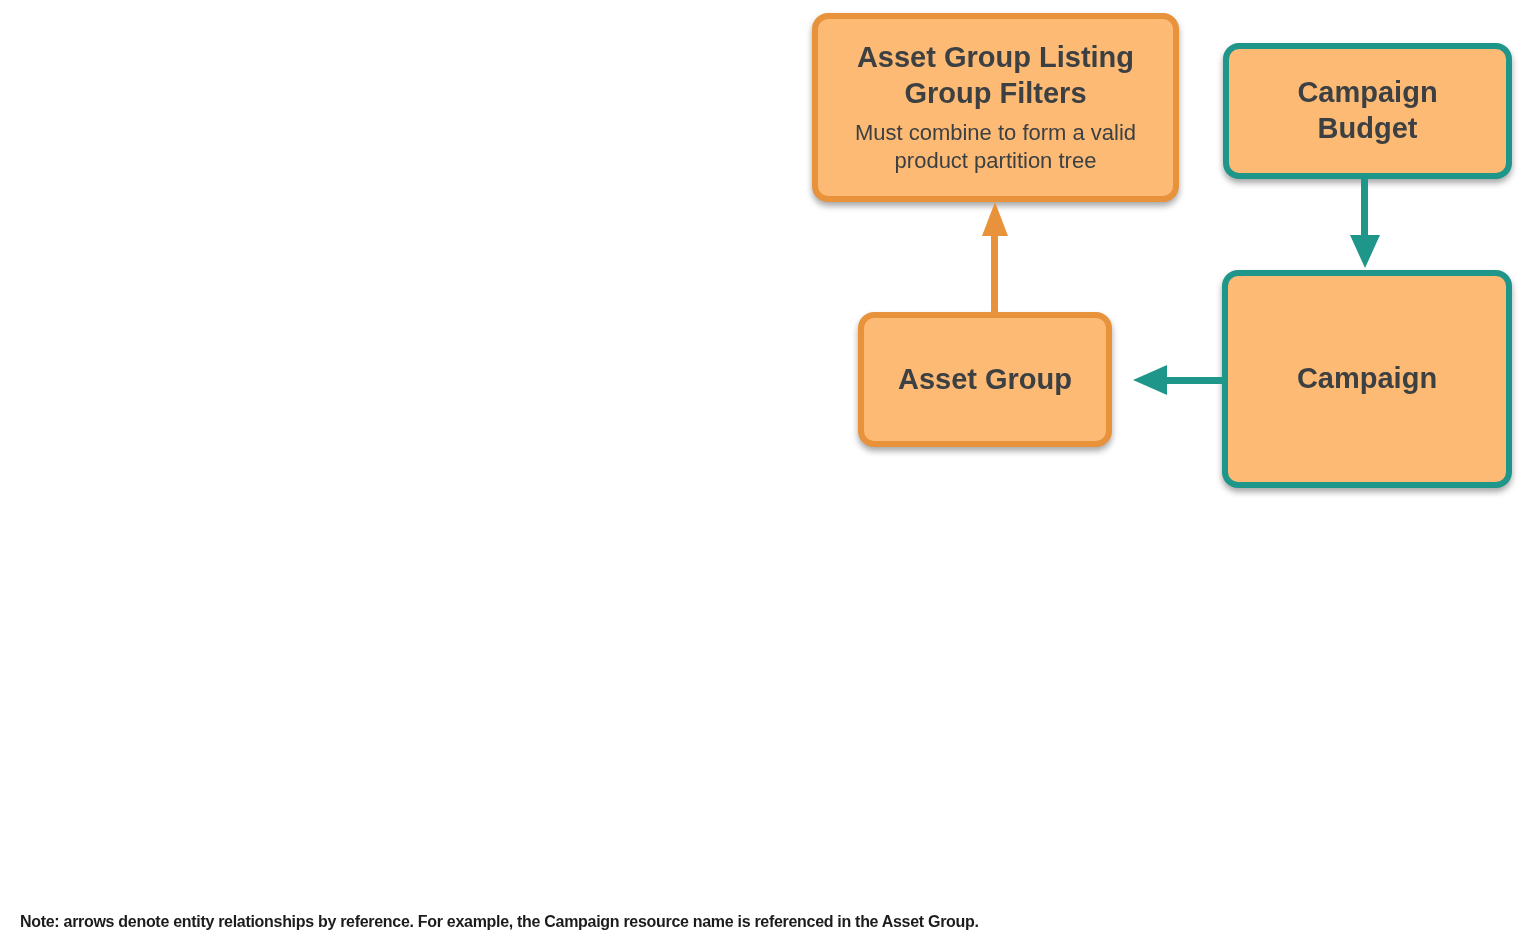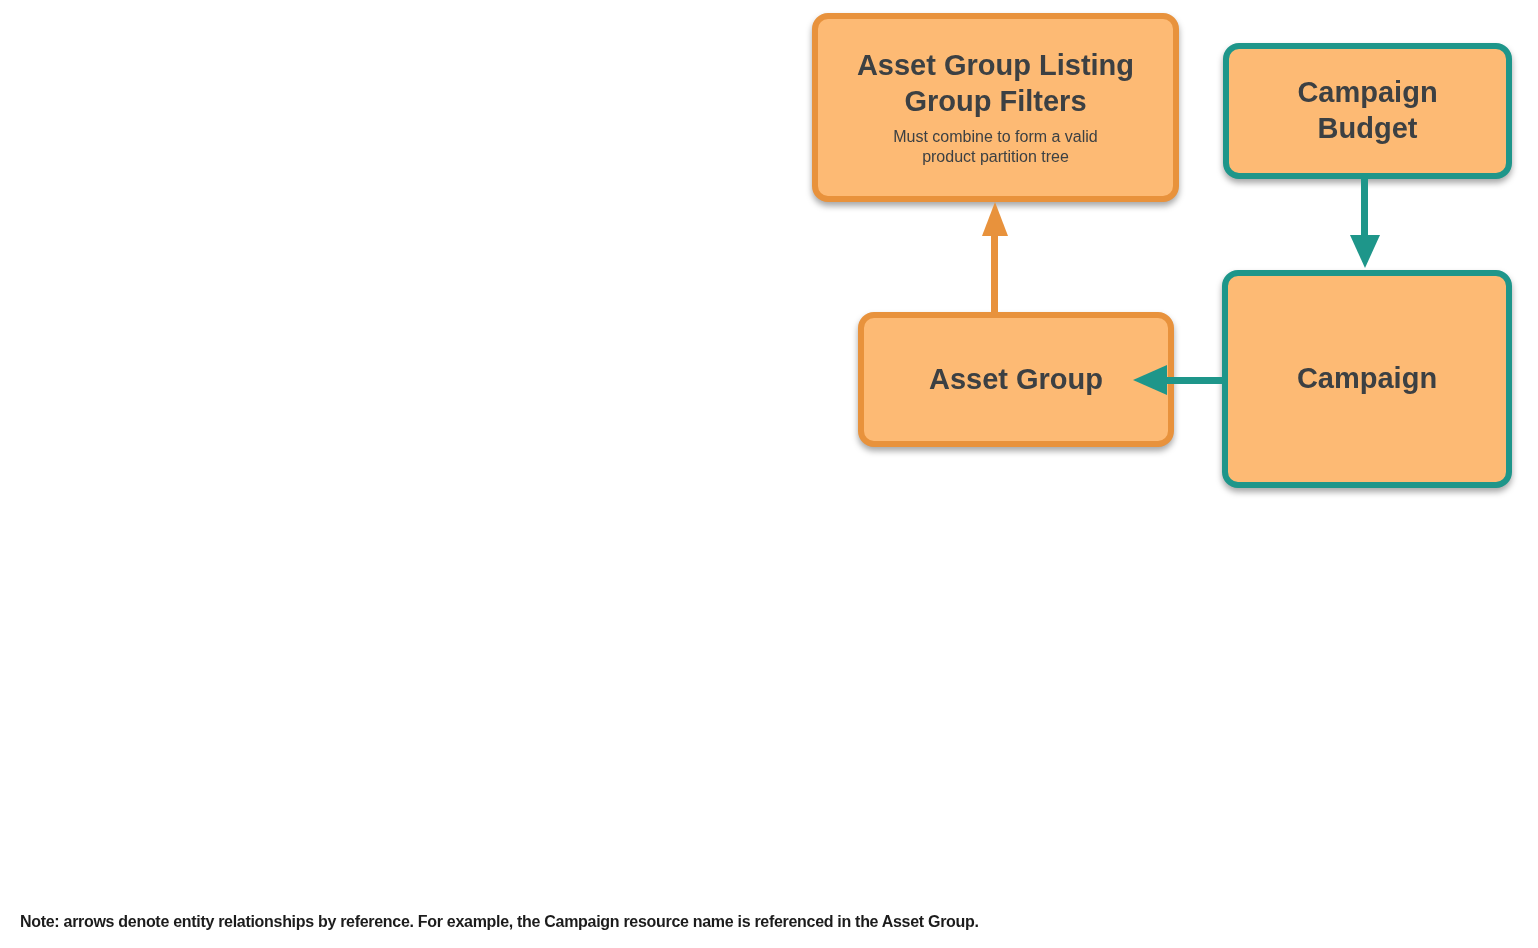--- a/index.html
+++ b/index.html
@@ -33,31 +33,31 @@
   .node.teal   { border-color: #1E968A; text-align: center; }
 
   .node-title {
     font-weight: bold;
     font-size: 29px;
     line-height: 1.24;
     color: #3C4043;
     white-space: pre-line;
   }
   .node-desc {
-    font-size: 16px;
+    font-size: 22px;
     line-height: 1.27;
     color: #3C4043;
     white-space: pre-line;
     margin-top: 7px;
   }
 
   
   #node-listing-filters { left: 812px; top: 13px;  width: 367px; height: 189px; }
   #node-campaign-budget { left: 1223px; top: 43px; width: 289px; height: 136px; }
-  #node-asset-group     { left: 858px; top: 312px; width: 316px; height: 135px; }
+  #node-asset-group     { left: 858px; top: 312px; width: 254px; height: 135px; }
   #node-campaign        { left: 1222px; top: 270px; width: 290px; height: 218px; }
 
   
   .arrow-line { position: absolute; }
   .arrow-line.orange { background: #E8923C; }
   .arrow-line.teal   { background: #1E968A; }
   .arrow-head { position: absolute; width: 0; height: 0; }
 
   #arrow-up-line   { left: 991px;  top: 233px; width: 7px;  height: 79px; }
   #arrow-up-head   { left: 982px;  top: 202px;

